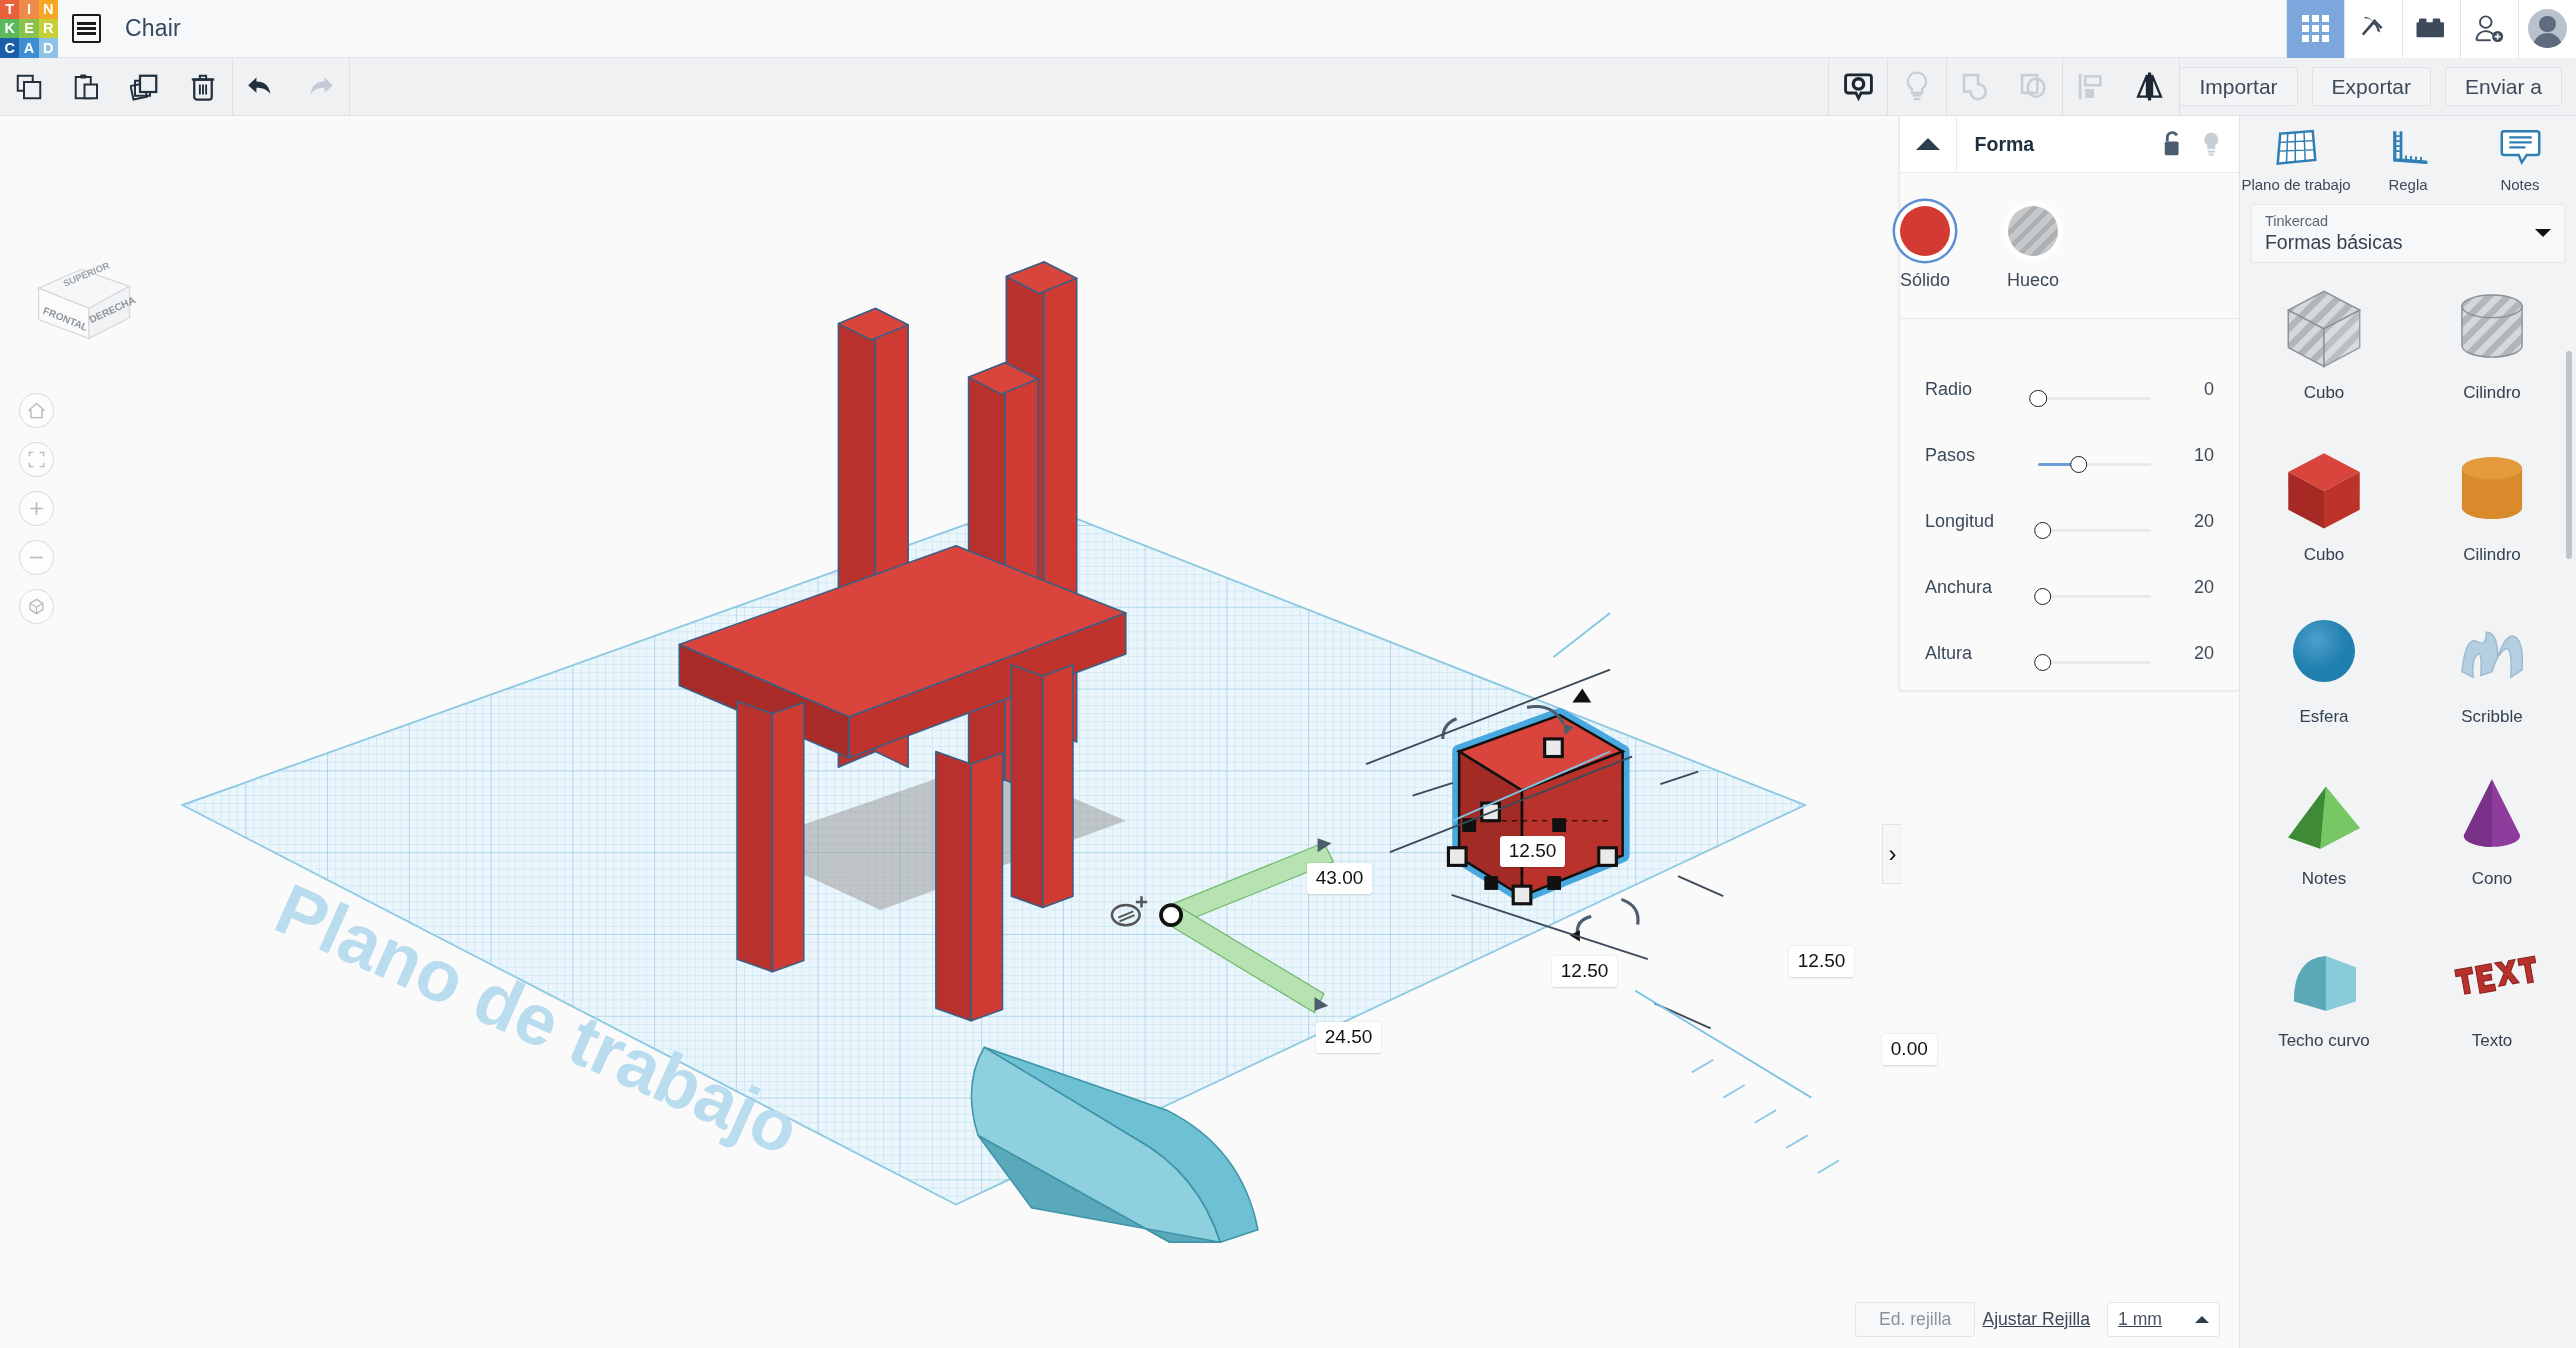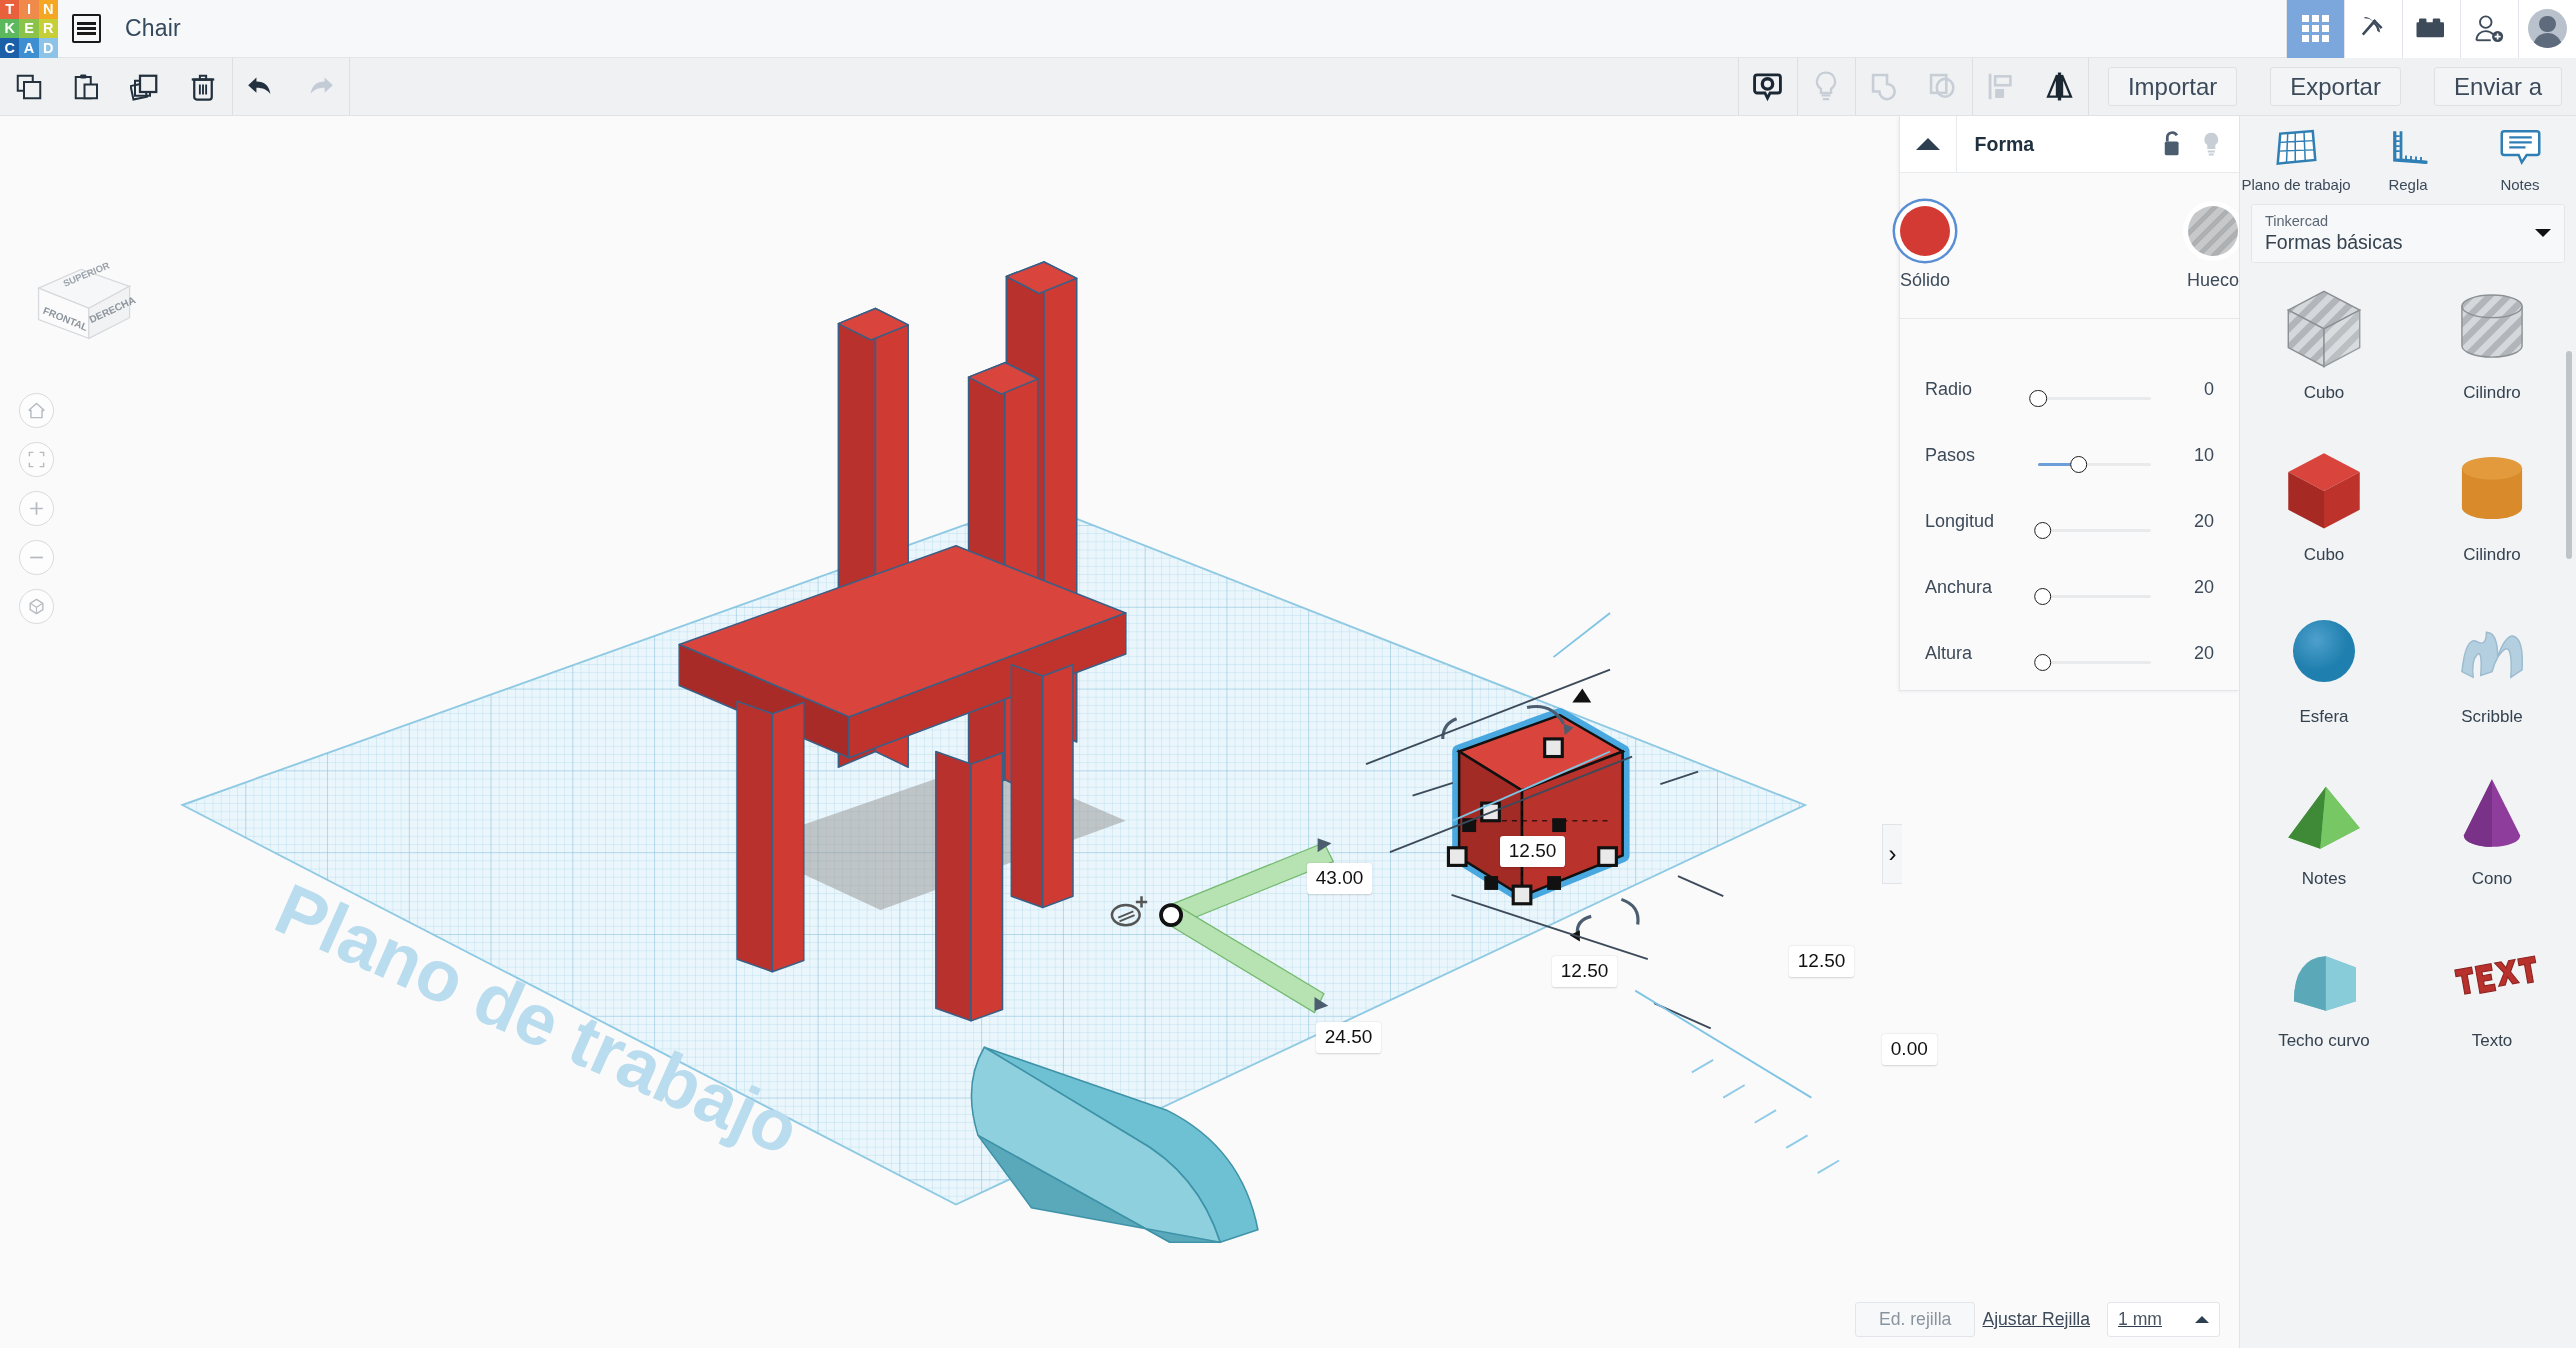--- a/index.html
+++ b/index.html
@@ -45,21 +45,21 @@
     position: relative; z-index: 35;
   }
   .t2group { display: flex; align-items: center; height: 58px; }
   .t2sep { width: 0.6px; height: 58px; background: #dcdfe3; }
   .t2btn { width: 58px; height: 58px; display:flex; align-items:center; justify-content:center; cursor:pointer; }
   .t2right { margin-left: auto; display: flex; align-items: center; height: 58px; }
   .txtbtn {
     height: 39px; padding: 0 19px; margin-right: 14px;
     border: 0.6px solid #dde1e6; border-radius: 3.1px;
     background: #f2f4f6; color: #3c4a5a;
-    font-size: 24px; display:flex; align-items:center; cursor: pointer; margin-left: 19px;
+    font-size: 21px; display:flex; align-items:center; cursor: pointer;
   }
   .txtbtn:first-child { margin-left: 14px; }
 
   
   .main { flex: 1 1 auto; display: flex; position: relative; }
 
   
   .viewport { position: relative; flex: 1 1 auto; background: #fafafa; overflow: hidden; }
 
   .viewcube { position: absolute; left: 26.4px; top: 142px; width: 113px; height: 88px; }
@@ -91,21 +91,21 @@
     position: absolute; right: 0; top: 0; width: 340px;
     background: #fafafa; border: 0.6px solid #e3e6ea; border-top: none; border-right: none;
     z-index: 30; box-shadow: -0.6px 1.3px 3.1px rgba(0,0,0,.05);
   }
   .forma-head { height: 57px; background:#fff; display:flex; align-items:center; border-bottom:0.6px solid #e8ebee; }
   .forma-collapse { width: 57px; height: 57px; display:flex; align-items:center; justify-content:center; border-right:0.6px solid #e8ebee; cursor:pointer; }
   .tri-up { width:0;height:0;border-left:12.6px solid transparent;border-right:12.6px solid transparent;border-bottom:12.6px solid #2c3e50; }
   .forma-title { margin-left: 17.6px; font-size: 19.5px; font-weight: bold; color:#20303f; }
   .forma-head-icons { margin-left:auto; display:flex; gap: 16.4px; padding-right: 16.4px; }
   .forma-body { padding: 19px 0 19px 0; }
-  .swatches { display:flex; justify-content:space-between; gap: 57px; padding: 14px 0 7.5px; }
+  .swatches { display:flex; justify-content:flex-start; gap: 57px; padding: 14px 0 7.5px; }
   .swatch { display:flex; flex-direction:column; align-items:center; gap: 14px; cursor:pointer; }
   .dot { width: 50px; height: 50px; border-radius: 50%; }
   .dot.solid { background:#d33a33; box-shadow: 0 0 0 5px #fff, 0 0 0 7.5px #5b8fd4; }
   .dot.hole { background: repeating-linear-gradient(135deg,#c6c8ca 0 5.7px,#aeb1b4 5.7px 11.3px); box-shadow: 0 0 0 5px #fff, 0 0 0 6.3px #fafafa; }
   .swatch label { font-size: 18px; color:#3c4a5a; cursor:pointer; }
   .divider { height:0.6px; background:#e6e9ec; margin: 19px 0 6.3px; }
   .sliders { padding: 10px 25px 6.3px; }
   .srow { display:flex; align-items:flex-end; height: 66px; }
   .sname { width: 113px; font-size: 18px; color:#3c4a5a; }
   .strack { flex: 1 1 auto; position: relative; height: 3.8px; background:#e8eaec; border-radius:1.9px; margin-right: 19px; }

